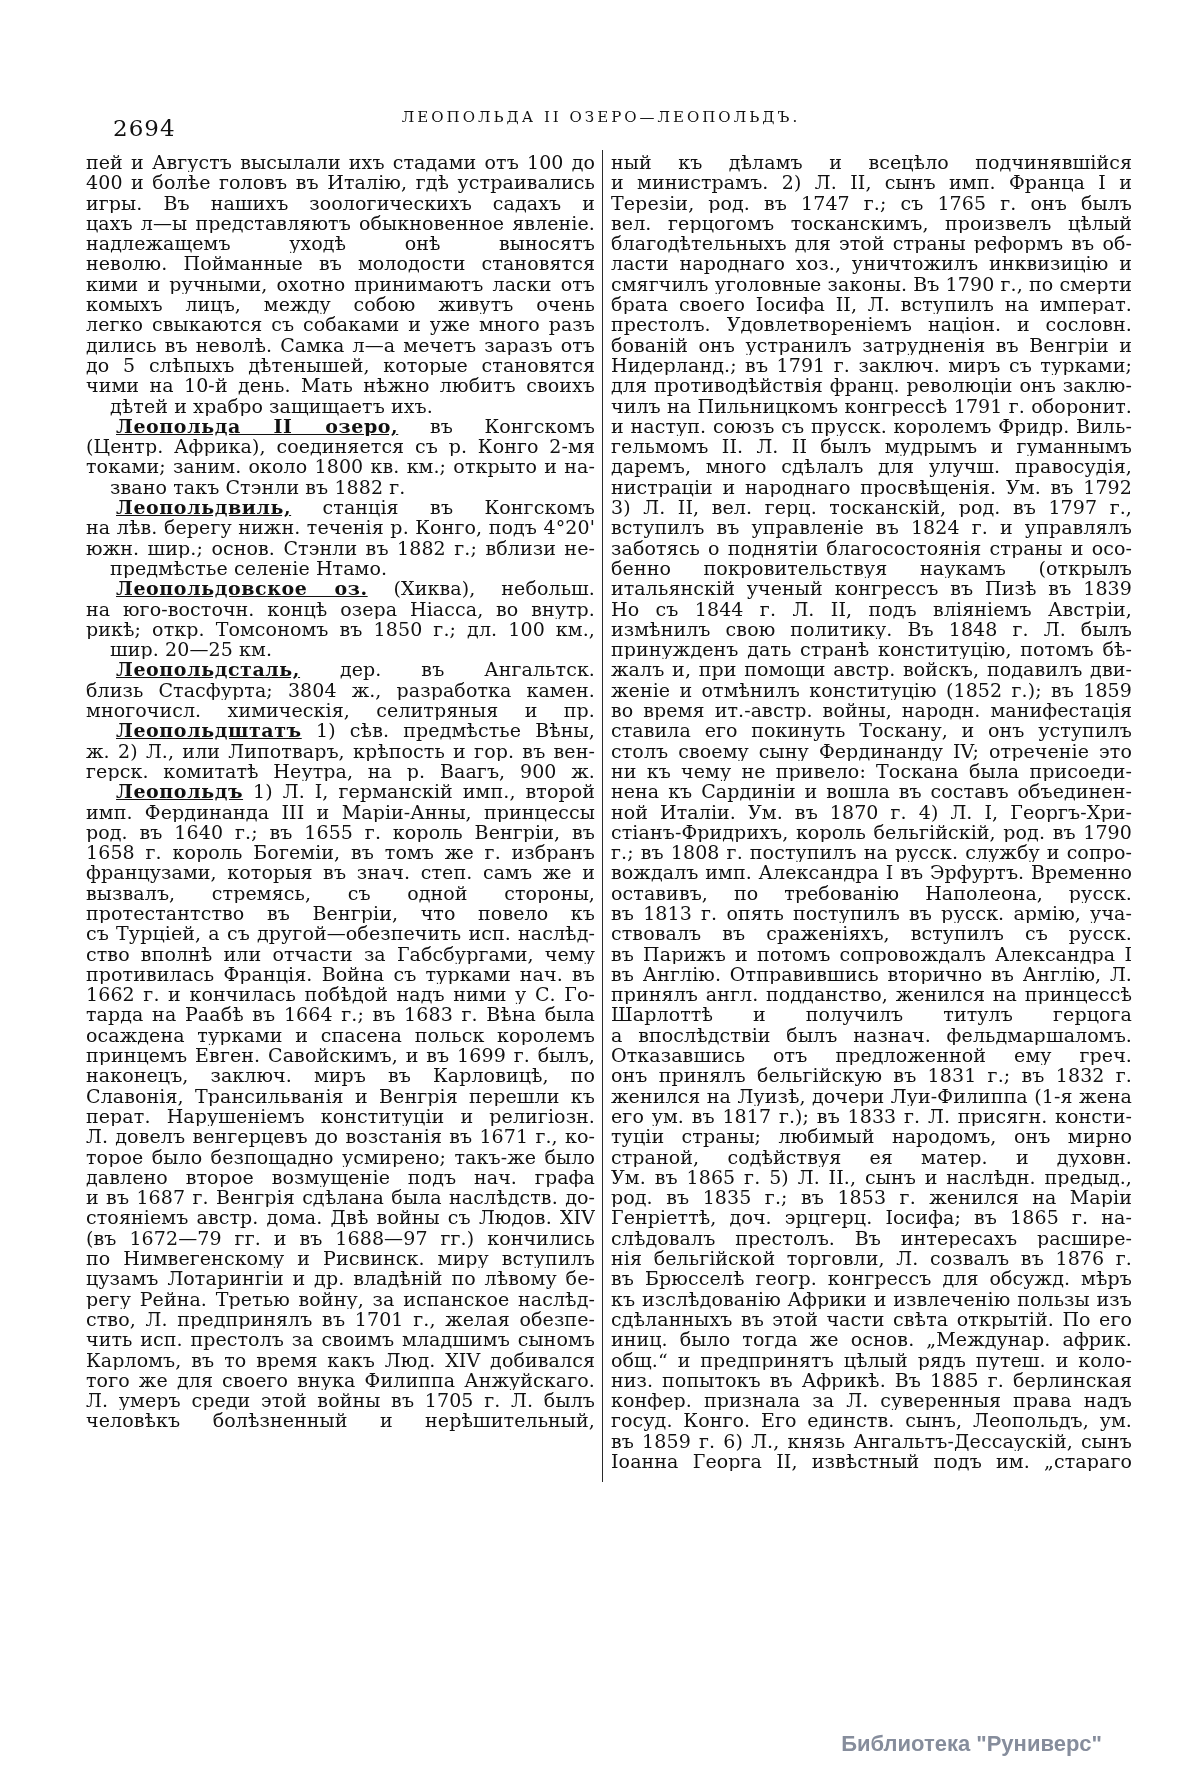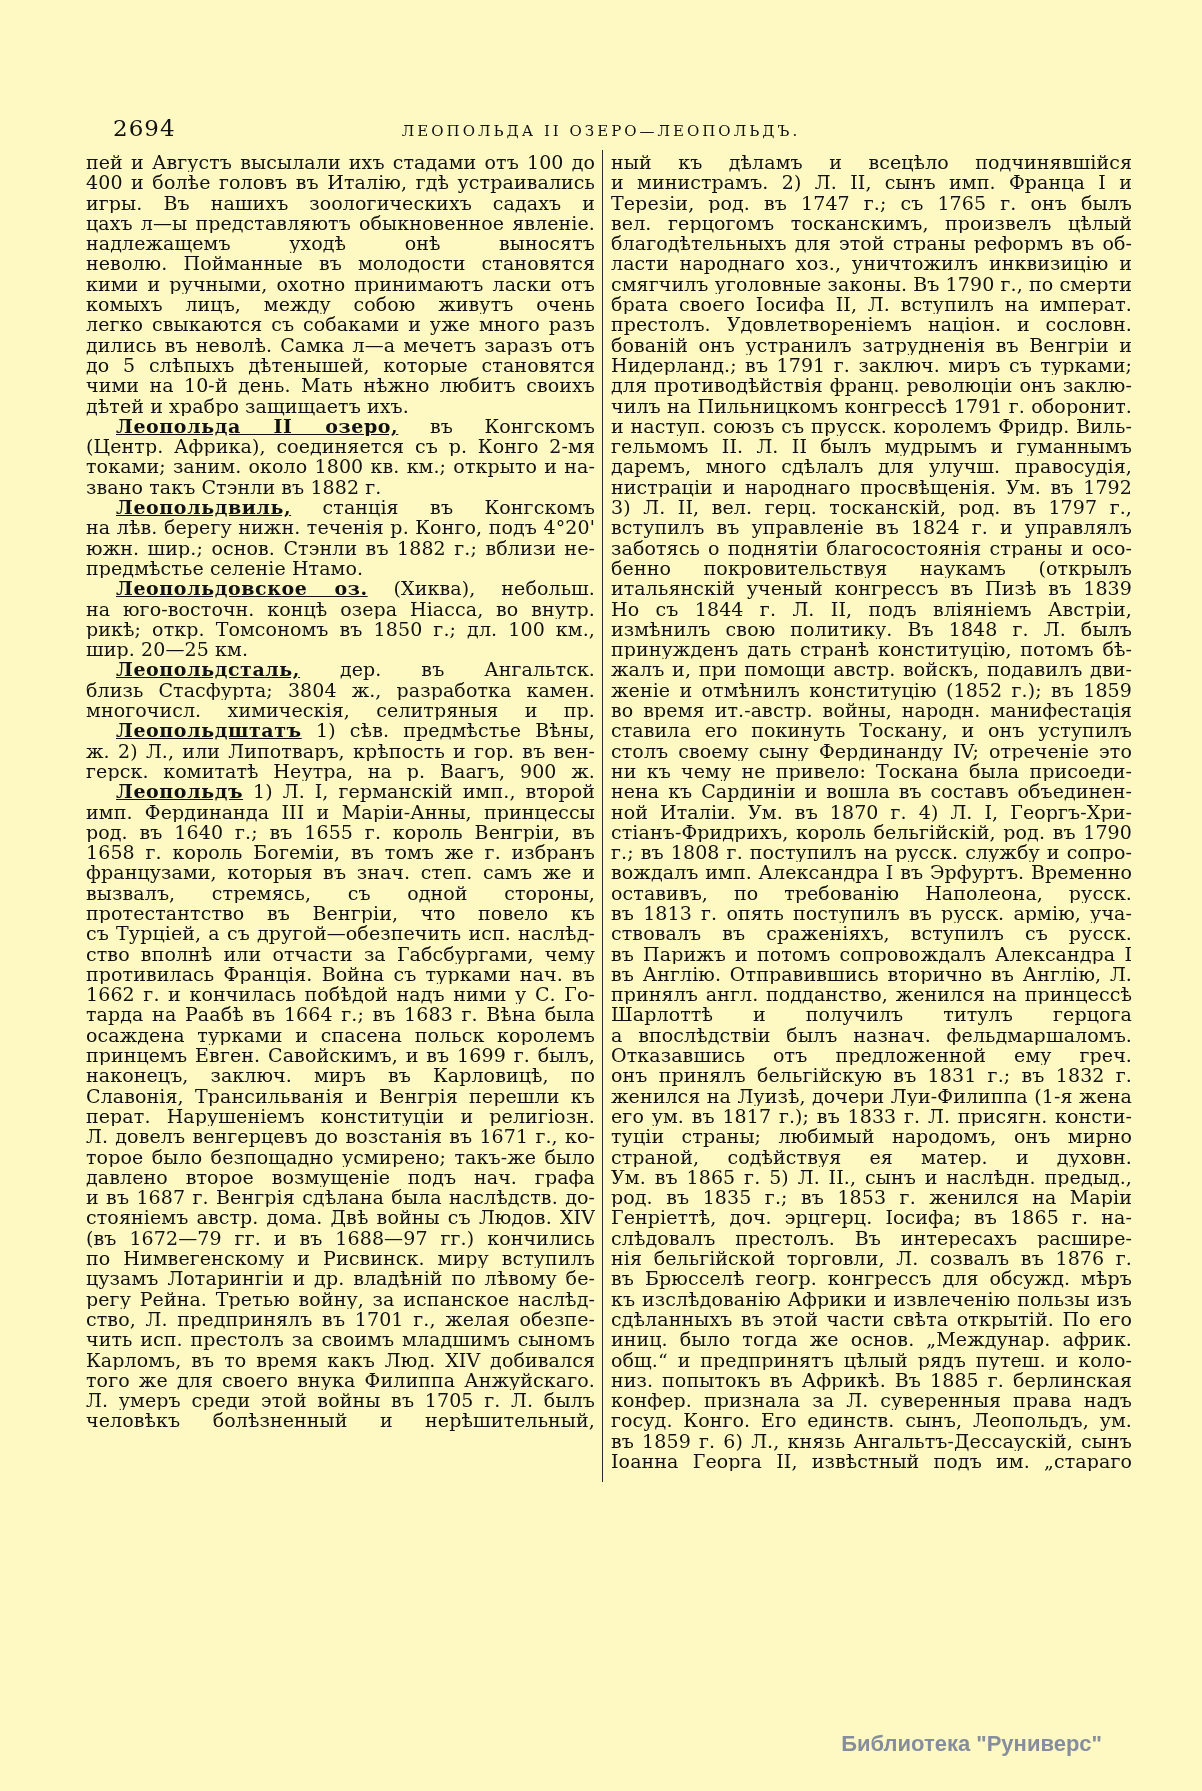--- a/index.html
+++ b/index.html
@@ -1,29 +1,29 @@
 <!DOCTYPE html>
 <html><head>
 <meta charset="utf-8">
 <style>
   html,body{margin:0;padding:0;background:#e8e8e8;}
   .page{
     position:relative;
     width:1202px;height:1791px;
-    background:#fef9c3;
+    background:#ffffff;
     font-family:"DejaVu Serif","Liberation Serif",serif;
     color:#111;
     overflow:hidden;
   }
   .page-number{
     position:absolute;left:113px;top:115px;
     font-size:23px;letter-spacing:1px;
   }
   .running-title{
-    position:absolute;left:0;top:122px;width:1202px;
+    position:absolute;left:0;top:108px;width:1202px;
     text-align:center;
     font-size:15px;letter-spacing:3px;
   }
   .column{
     position:absolute;top:152px;
     font-size:19px;
     line-height:20.31px;
   }
   .col-left{left:86px;width:509px;}
   .col-right{left:611px;width:521px;}
@@ -31,20 +31,21 @@
     height:20.31px;
     overflow:hidden;
     text-align:justify;
     text-align-last:justify;
     white-space:nowrap;
     letter-spacing:0.1px;
   }
   .line.end{
     text-align:left;
     text-align-last:left;
+    margin-left:24px;
   }
   .line.indent{
     text-indent:30px;
   }
   .line .hw{
     font-weight:bold;
     letter-spacing:0.6px;
     text-decoration:underline;
   }
   

